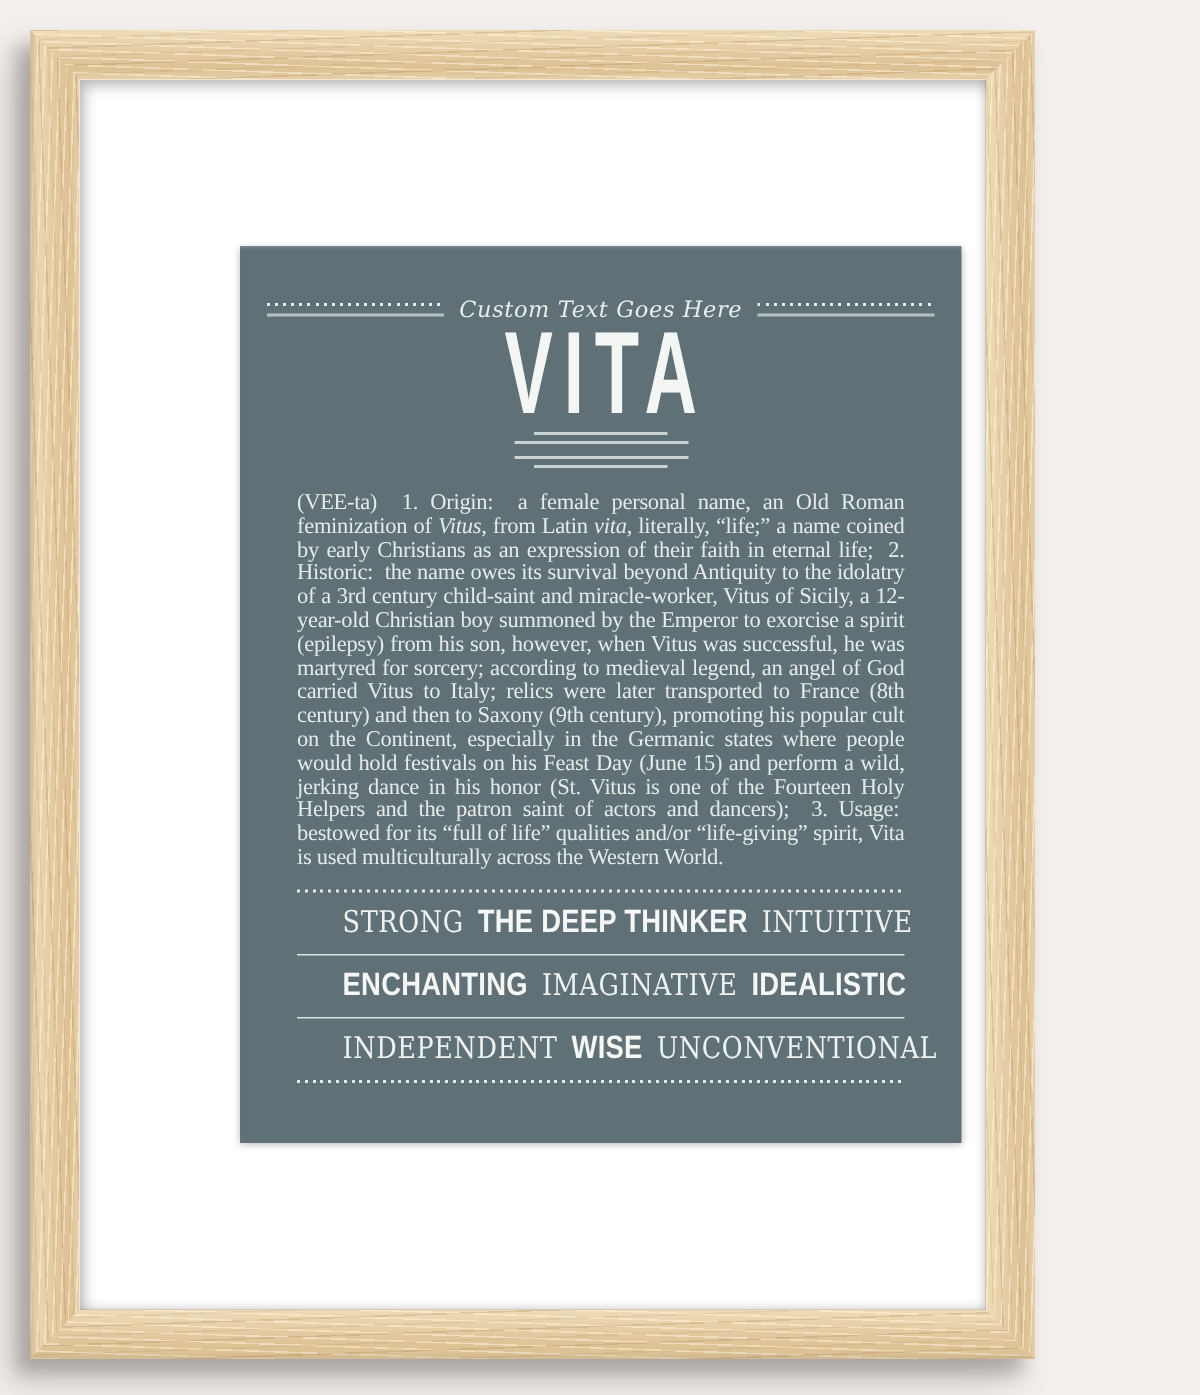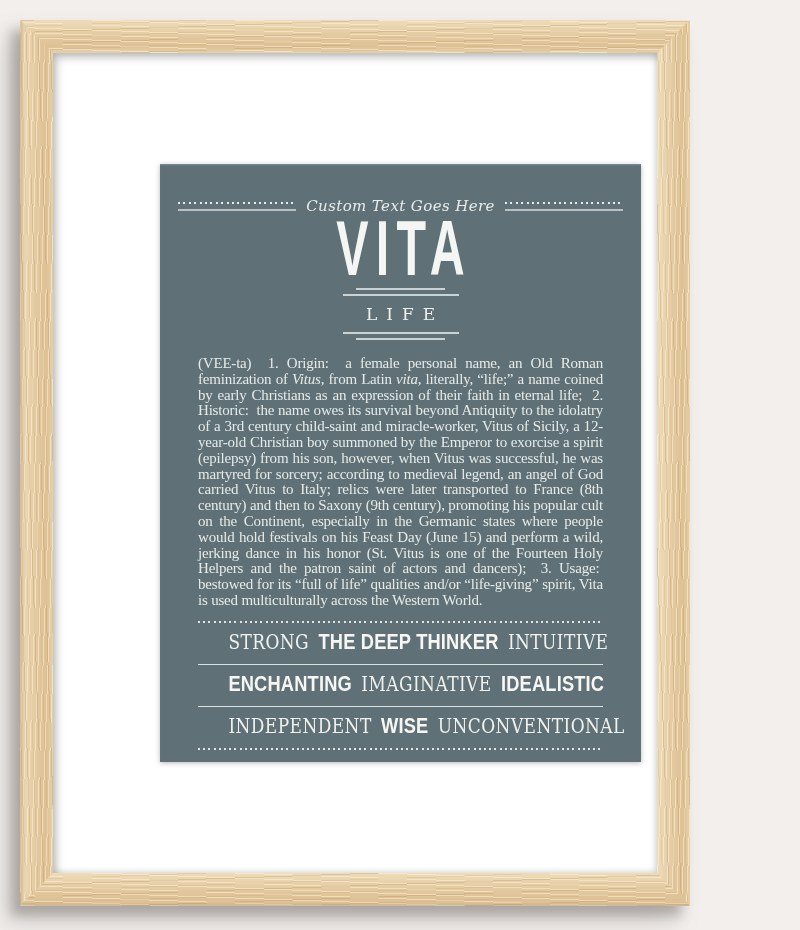--- a/index.html
+++ b/index.html
@@ -131,21 +131,20 @@
           </div>
         </div>
 
         <div class="name-title">VITA</div>
 
         <div class="sep sep-a">
           <div class="bar short"></div>
           <div class="bar long"></div>
         </div>
 
-        <div class="meaning">LIFE</div>
 
         <div class="sep sep-b">
           <div class="bar long"></div>
           <div class="bar short"></div>
         </div>
 
         <p class="definition" id="definition"><span>(VEE-ta)&nbsp; 1. Origin:&nbsp; a female personal name, an Old Roman feminization of </span><em>Vitus</em><span>, from Latin </span><em>vita</em><span>, literally, “life;” a name coined by early Christians as an expression of their faith in eternal life;&nbsp; 2. Historic:&nbsp; the name owes its survival beyond Antiquity to the idolatry of a 3rd century child-saint and miracle-worker, Vitus of Sicily, a 12-year-old Christian boy summoned by the Emperor to exorcise a spirit (epilepsy) from his son, however, when Vitus was successful, he was martyred for sorcery; according to medieval legend, an angel of God carried Vitus to Italy; relics were later transported to France (8th century) and then to Saxony (9th century), promoting his popular cult on the Continent, especially in the Germanic states where people would hold festivals on his Feast Day (June 15) and perform a wild, jerking dance in his honor (St. Vitus is one of the Fourteen Holy Helpers and the patron saint of actors and dancers);&nbsp; 3. Usage:&nbsp; bestowed for its “full of life” qualities and/or “life-giving” spirit, Vita is used multiculturally across the Western World.</span></p>
 
         <div class="traits">
           <div class="dotline"></div>

